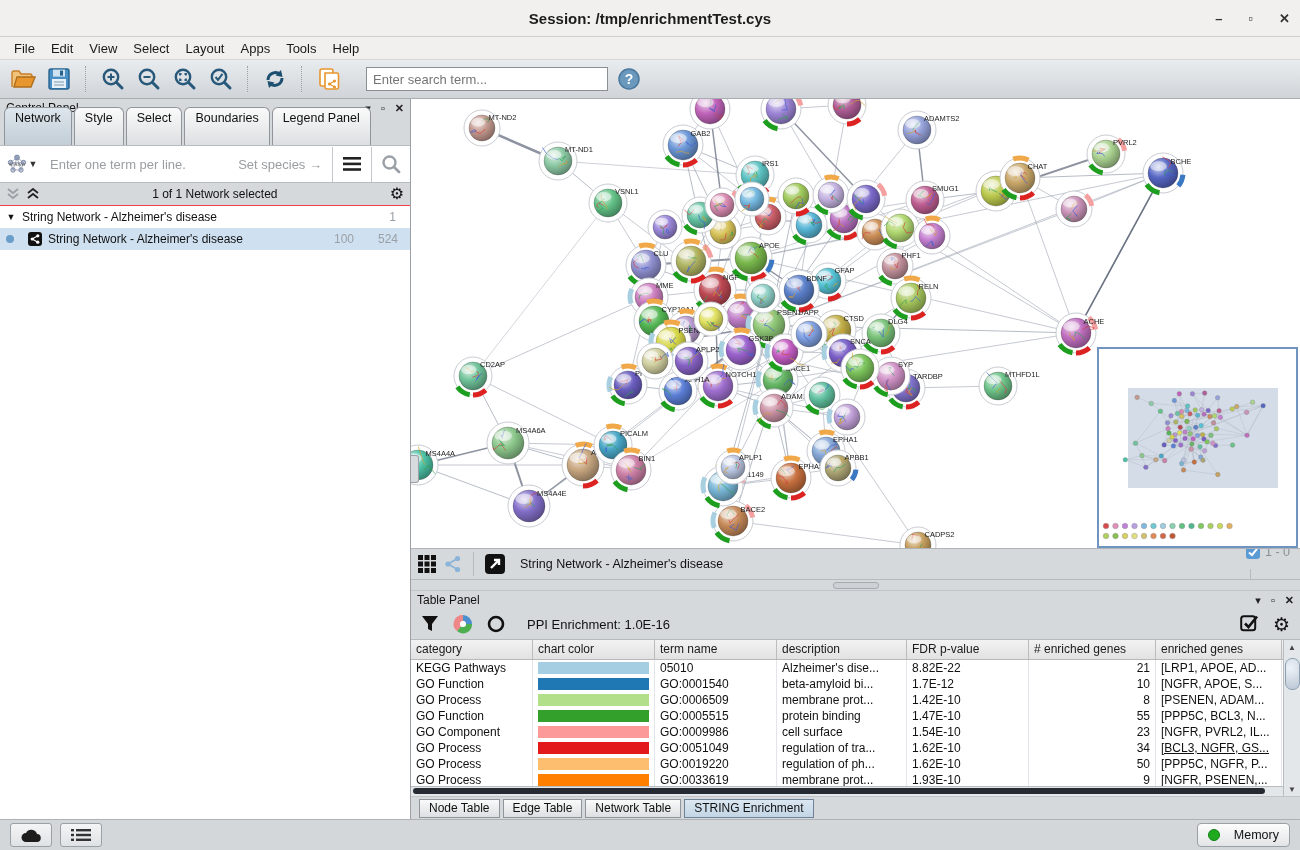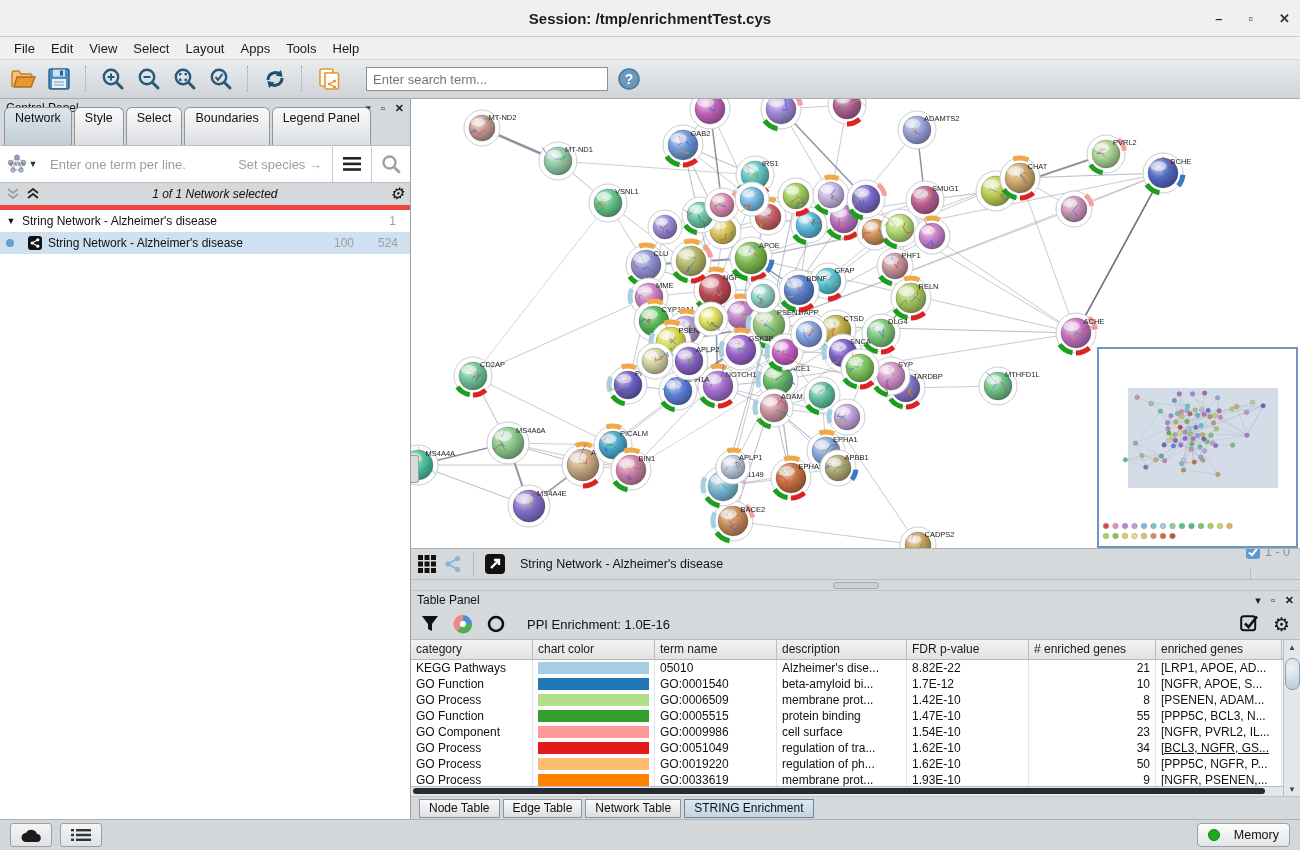--- a/index.html
+++ b/index.html
@@ -25,21 +25,21 @@
   .panel-header .ph-icons{margin-left:auto;display:flex;gap:10px;align-items:center;color:#222;font-size:11px;}
   .cp-tabs{height:26px;background:#d6d9dc;display:flex;align-items:flex-end;padding:2px 4px 0 4px;gap:2px;flex:0 0 auto;}
   .cp-tab{font-size:12.5px;color:#111;border:1px solid #8f959b;border-bottom:none;border-radius:6px 6px 0 0;padding:3px 10px 20px 10px;background:linear-gradient(#fafafa,#dcdfe2);}
   .cp-tab.active{background:linear-gradient(#dde6ec,#c2cdd6);}
   .string-row{height:36px;border-top:1px solid #b8bcc0;border-bottom:1px solid #b8bcc0;background:#fff;display:flex;align-items:center;flex:0 0 auto;}
   .string-logo{width:44px;display:flex;align-items:center;justify-content:center;gap:2px;border-right:0;}
   .string-input{flex:1;font-size:13px;color:#9a9da1;padding-left:6px;white-space:nowrap;overflow:hidden;}
   .species{font-size:13px;color:#9a9da1;padding:0 10px;white-space:nowrap;}
   .string-row .vline{width:1px;height:35px;background:#c4c8cc;}
   .sq-btn{width:38px;height:35px;display:flex;align-items:center;justify-content:center;}
-  .selector-row{height:22px;background:#d6d9dc;border-bottom:5px solid #ef4444;display:flex;align-items:center;padding:0 6px;flex:0 0 auto;font-style:italic;}
+  .selector-row{height:22px;background:#d6d9dc;border-bottom:1px solid #ef4444;display:flex;align-items:center;padding:0 6px;flex:0 0 auto;}
   .selector-row .sel-label{flex:1;text-align:center;font-size:12px;color:#111;}
   .tree{background:#fff;flex:1;}
   .tree-row{height:22px;display:flex;align-items:center;font-size:12px;color:#111;}
   .tree-row.selected{background:#cfe0f0;}
   .tree-count{color:#9aa0a6;margin-left:auto;padding-right:14px;}
   .tree-count2{color:#9aa0a6;width:44px;text-align:right;}
   
   .right-col{flex:1;display:flex;flex-direction:column;min-width:0;}
   .network-view{height:449px;flex:0 0 449px;background:#ffffff;position:relative;border-bottom:1px solid #b0b4b8;}
   .net-grip{position:absolute;left:0;top:356px;width:7px;height:26px;background:#d8dbde;border:1px solid #9aa0a6;border-left:none;border-radius:0 3px 3px 0;}

